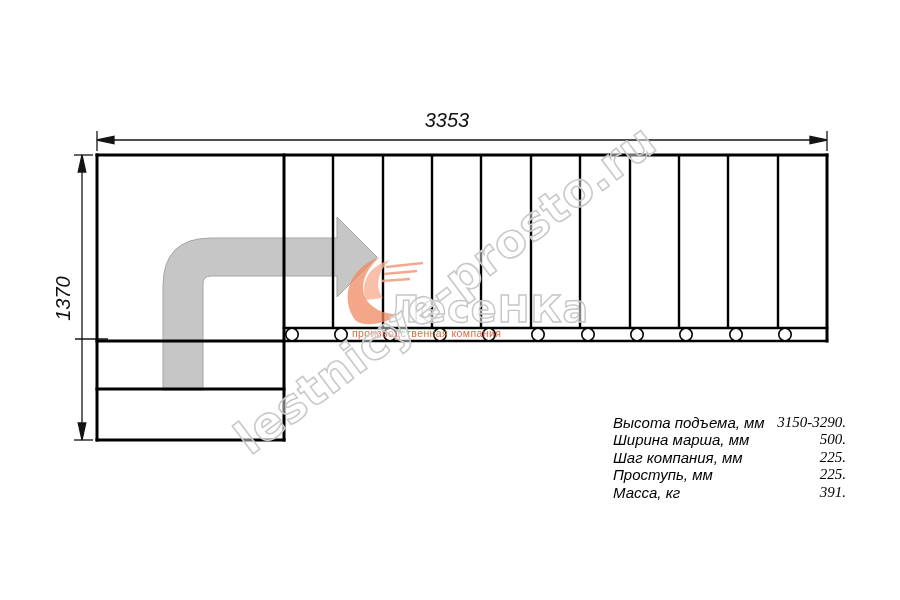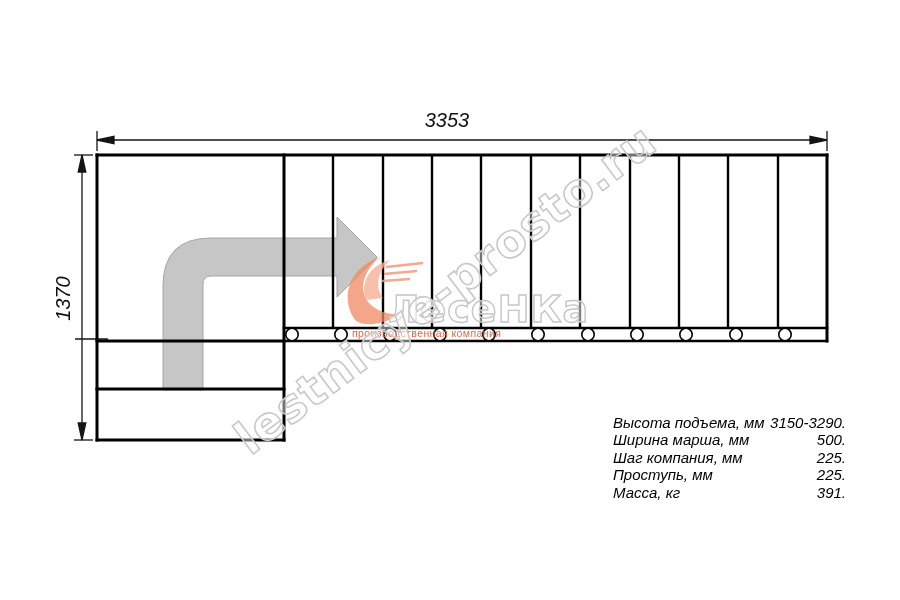--- a/index.html
+++ b/index.html
@@ -13,21 +13,21 @@
     font-family:"Liberation Sans",sans-serif;text-align:center;white-space:nowrap;
   }
   #dim-top{left:384px;top:109px;width:126px;}
   #dim-left{left:33px;top:287px;width:60px;transform:rotate(-90deg);transform-origin:center;}
   #spec-table{
     position:absolute;left:613px;top:414px;width:233px;
     font-style:italic;font-size:15px;color:#000;
   }
   .spec-row{display:flex;justify-content:space-between;line-height:17.4px;white-space:nowrap;}
   .spec-label{text-align:left;}
-  .spec-value{text-align:right;}
+  .spec-value{text-align:right;font-family:Liberation Serif, serif;}
 </style>
 </head>
 <body>
 
 <div id="stage">
 
   <svg width="900" height="600" viewBox="0 0 900 600">
 
     <g>
       <path d="M 163 390 L 163 286 Q 163 238 211 238 L 337 238 L 337 217

